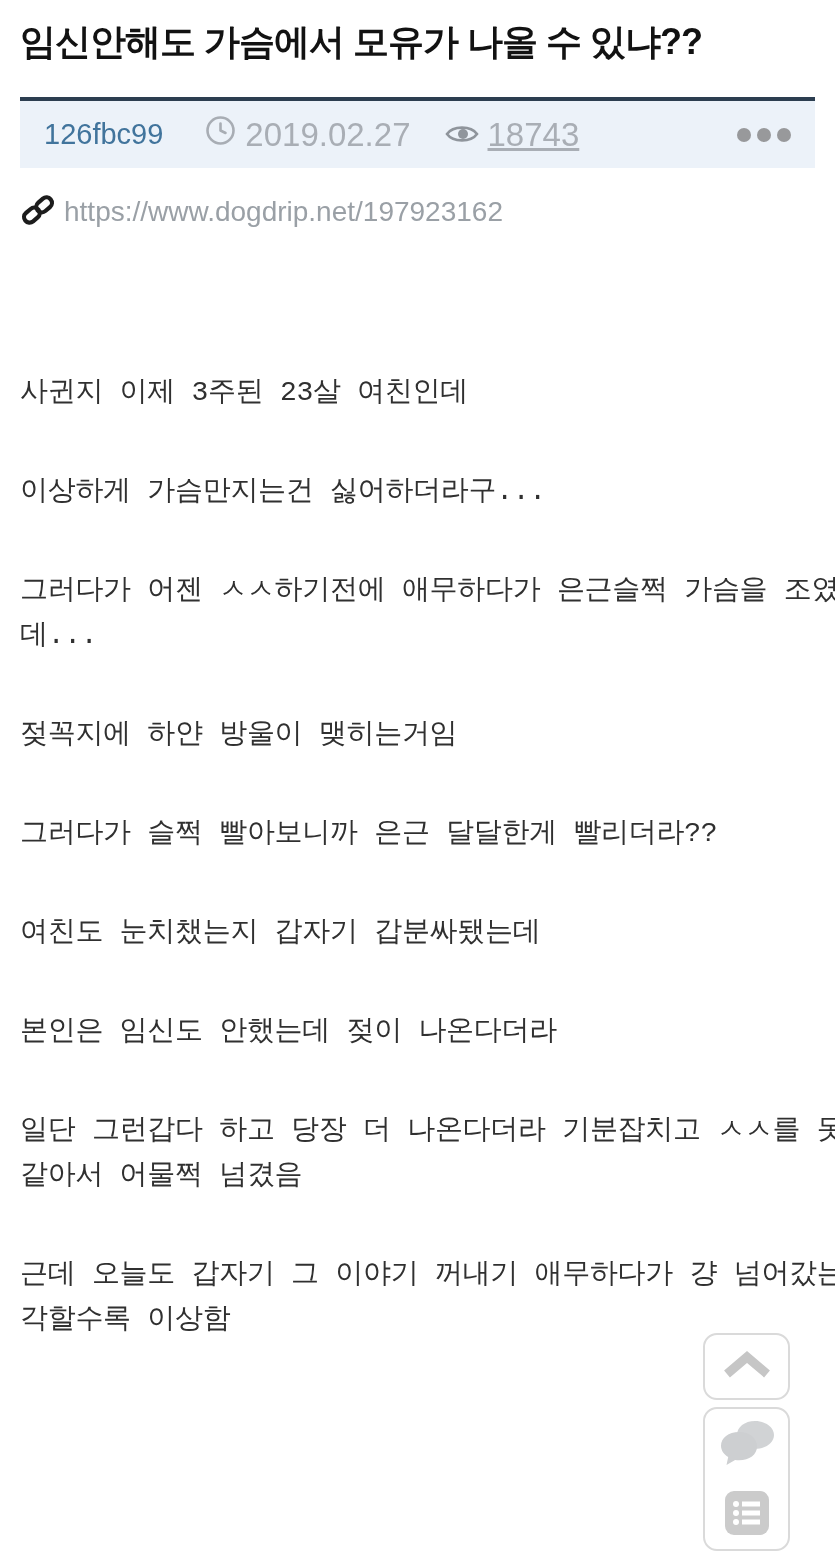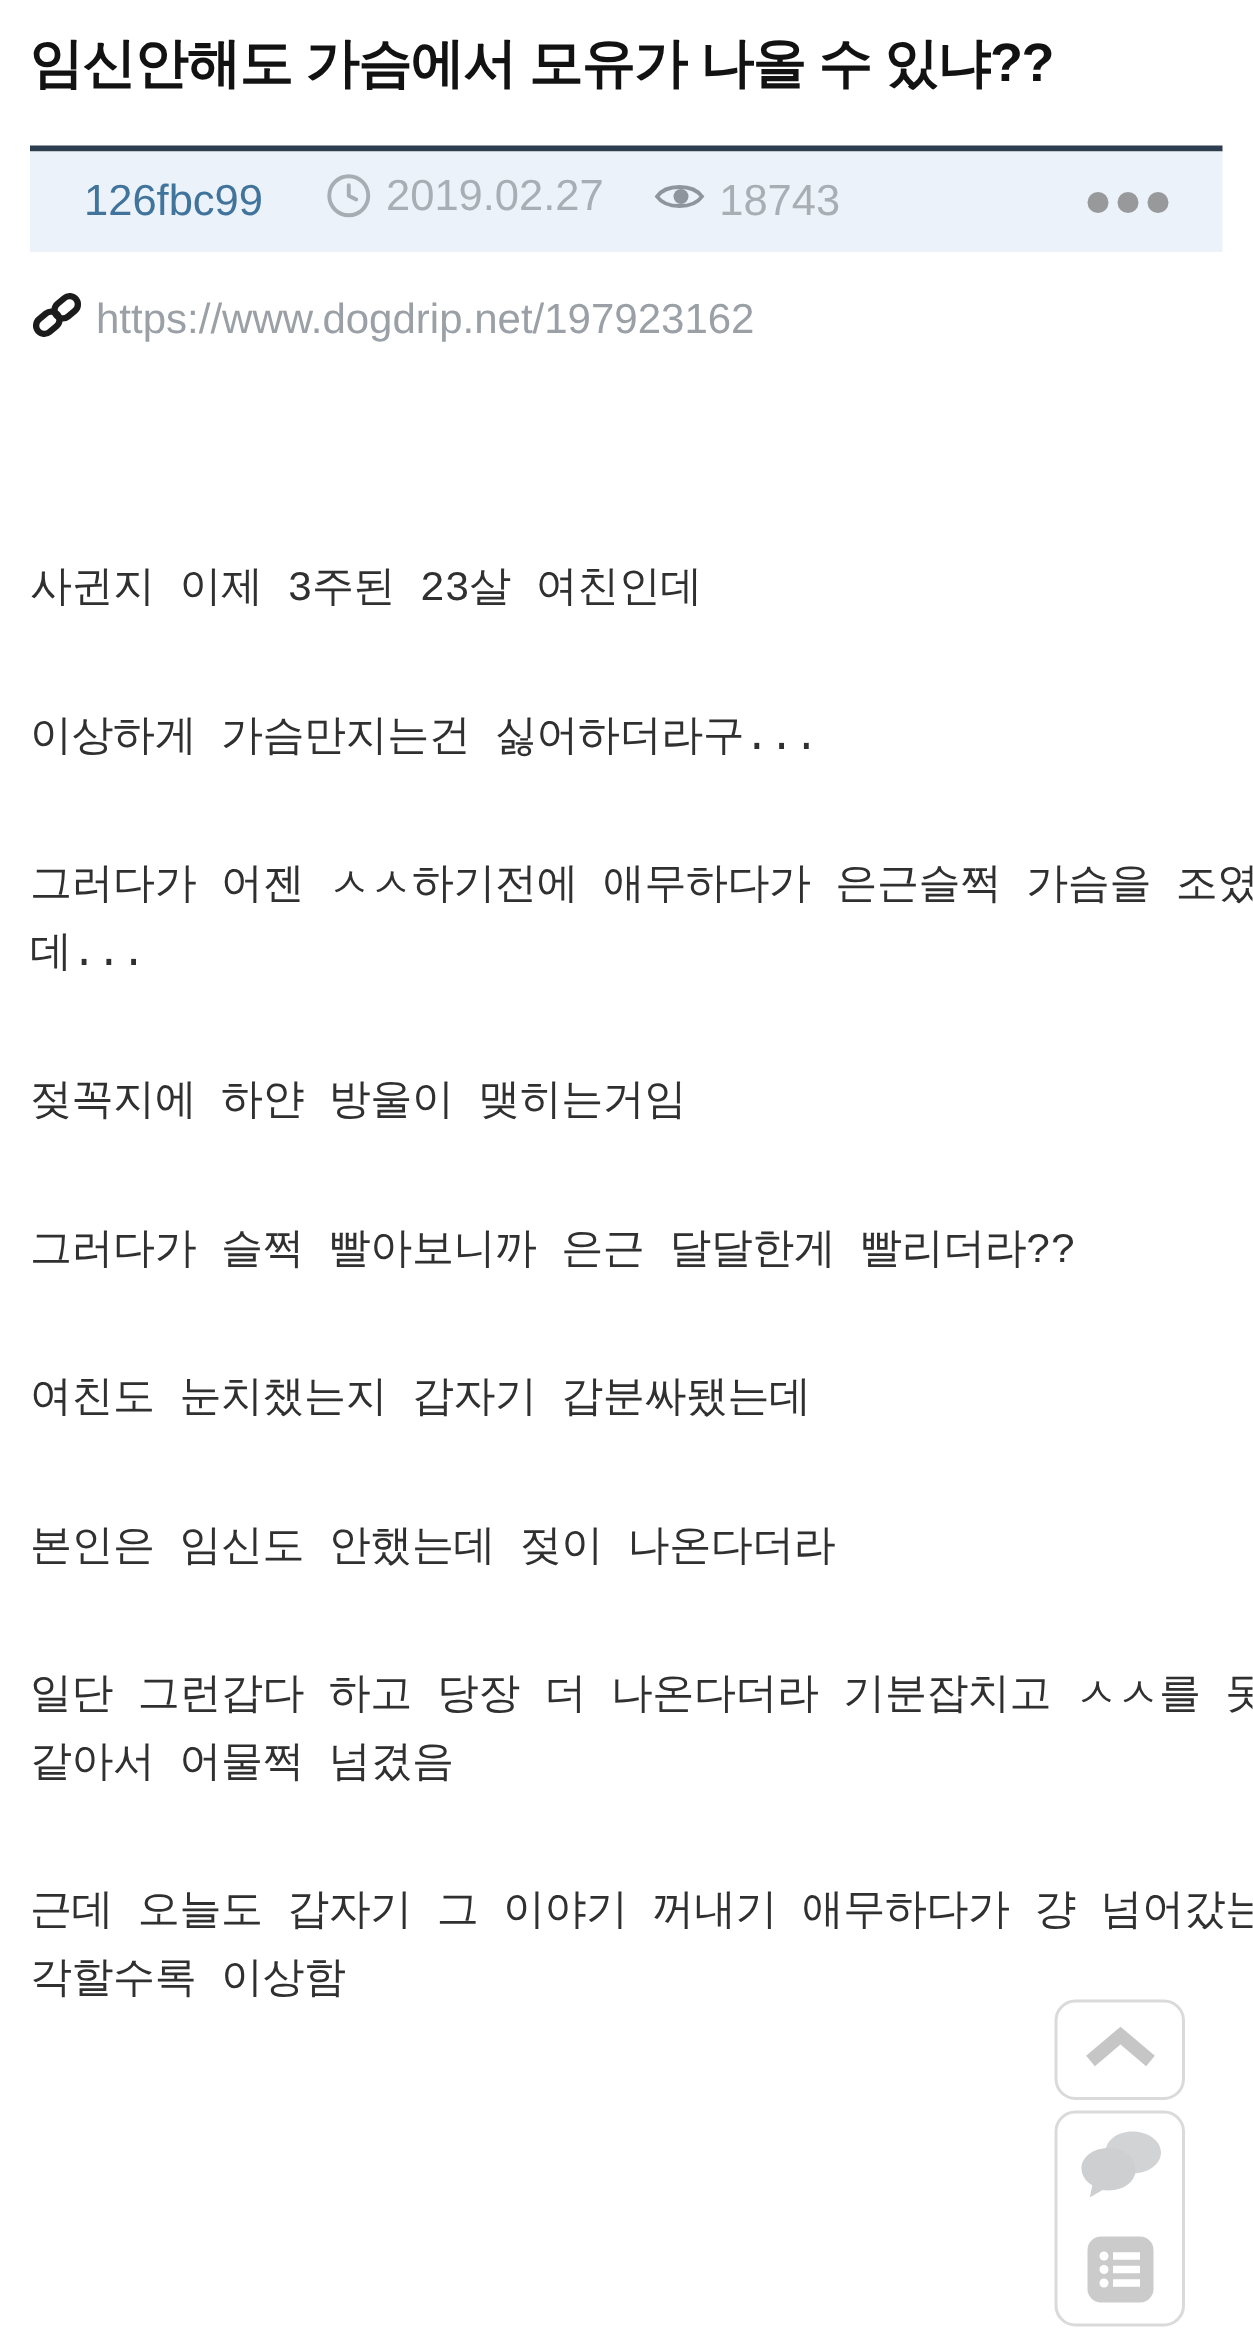--- a/index.html
+++ b/index.html
@@ -20,31 +20,31 @@
   }
 
   
   .divider { height: 4px; background: #2c3e50; margin: 33px 20px 0 20px; }
 
   
   .meta-bar {
     height: 67px; margin: 0 20px;
     background: #ecf2f9;
     display: flex; align-items: center;
-    padding: 0 36px;
+    padding: 0 24px;
   }
   .author {
     font-size: 29px; color: #41749c; text-decoration: none; cursor: pointer;
   }
   .meta-item {
-    display: flex; align-items: flex-start; gap: 9px;
-    color: #a9aeb5; font-size: 29px;
+    display: flex; align-items: flex-end; gap: 9px;
+    color: #a9aeb5; font-size: 33px;
   }
   .meta-date { margin-left: 42px; }
-  .meta-views { margin-left: 34px; }
+  .meta-views { margin-left: 34px; text-decoration: underline; }
   .meta-item svg { flex: 0 0 auto; }
   .more-btn {
     margin-left: auto; background: none; border: none;
     display: flex; gap: 6px; padding: 4px 0; cursor: pointer; align-items: center;
   }
   .more-btn .dot { width: 14px; height: 14px; border-radius: 50%; background: #98999b; }
 
   
   .link-row { margin: 24px 20px 0 20px; display: flex; align-items: center; gap: 8px; }
   .source-url { font-size: 28px; color: #9aa0a6; text-decoration: none; cursor: pointer; }

